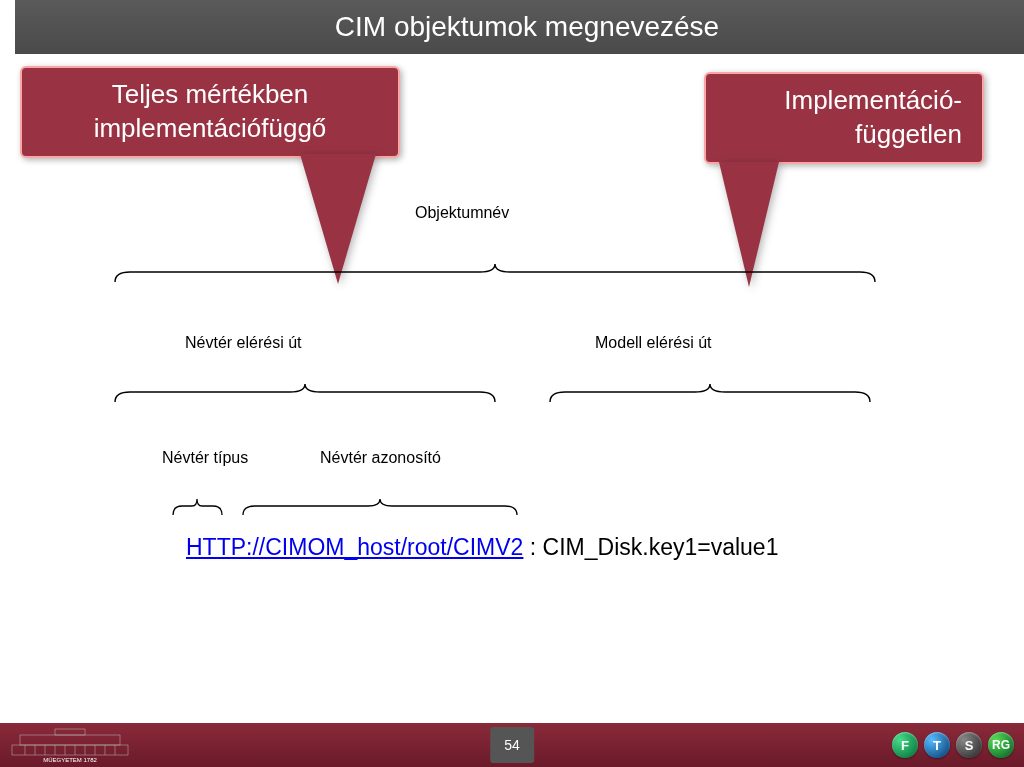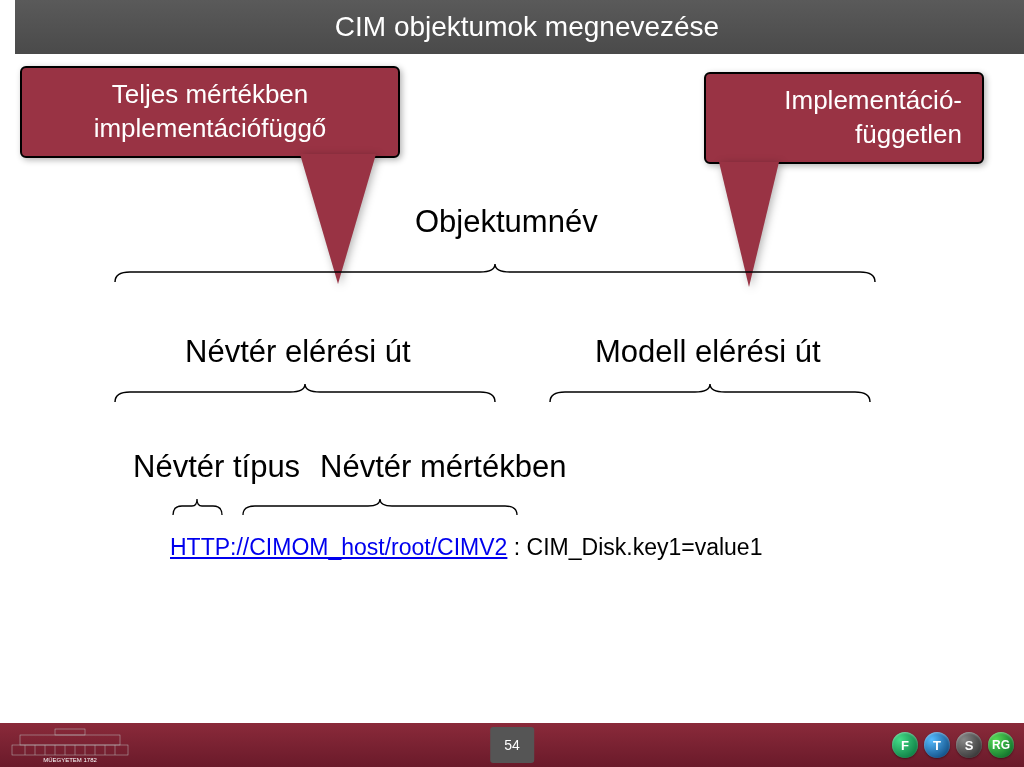--- a/index.html
+++ b/index.html
@@ -30,21 +30,21 @@
     }
     .callout {
       position: absolute;
       background: #993344;
       color: #fff;
       font-size: 26px;
       text-align: center;
       padding: 10px 20px;
       border-radius: 6px;
       box-shadow: 2px 2px 6px rgba(0,0,0,0.3);
-      border: 2px solid #000000;
+      border: 2px solid #fca5a5;
       line-height: 1.3;
     }
     .callout-left {
       left: 20px;
       top: 12px;
       width: 380px;
     }
     .callout-right {
       right: 40px;
       top: 18px;
@@ -67,37 +67,37 @@
     .pointer-right {
       right: 245px;
       top: 108px;
       border-left: 30px solid transparent;
       border-right: 30px solid transparent;
       border-top: 125px solid #993344;
       filter: drop-shadow(2px 2px 4px rgba(0,0,0,0.3));
     }
     .label {
       position: absolute;
-      font-size: 31px;
+      font-size: 16px;
       color: #000;
     }
     .label-objektumnev {
       left: 415px;
       top: 150px;
     }
     .label-nevter-eleresi {
       left: 185px;
       top: 280px;
     }
     .label-modell {
       left: 595px;
       top: 280px;
     }
     .label-nevter-tipus {
-      left: 133px;
+      left: 162px;
       top: 395px;
     }
     .label-nevter-azonosito {
       left: 320px;
       top: 395px;
     }
     .brace {
       position: absolute;
       border-top: 1.5px solid #000;
     }
@@ -137,21 +137,21 @@
     }
     .brace-small-2 {
       left: 240px;
       top: 445px;
       width: 280px;
       height: 18px;
       border: none;
     }
     .url-line {
       position: absolute;
-      left: 170px;
+      left: 186px;
       top: 480px;
       font-size: 23px;
     }
     .url-link {
       color: #0000EE;
       text-decoration: underline;
     }
     .url-rest {
       color: #000;
     }
@@ -245,21 +245,21 @@
       <path d="M 5 18 Q 5 8 20 8 L 180 8 Q 195 8 195 0 Q 195 8 210 8 L 370 8 Q 385 8 385 18" fill="none" stroke="#000" stroke-width="1.5"></path>
     </svg>
   </div>
   <div class="brace brace-mid-right">
     <svg viewBox="0 0 330 20" preserveAspectRatio="none">
       <path d="M 5 18 Q 5 8 20 8 L 150 8 Q 165 8 165 0 Q 165 8 180 8 L 310 8 Q 325 8 325 18" fill="none" stroke="#000" stroke-width="1.5"></path>
     </svg>
   </div>
 
   <div class="label label-nevter-tipus">Névtér típus</div>
-  <div class="label label-nevter-azonosito">Névtér mértékben</div>
+  <div class="label label-nevter-azonosito">Névtér azonosító</div>
 
   <div class="brace brace-small-1">
     <svg viewBox="0 0 55 18" preserveAspectRatio="none">
       <path d="M 3 16 Q 3 7 12 7 L 22 7 Q 27 7 27 0 Q 27 7 32 7 L 43 7 Q 52 7 52 16" fill="none" stroke="#000" stroke-width="1.3"></path>
     </svg>
   </div>
   <div class="brace brace-small-2">
     <svg viewBox="0 0 280 18" preserveAspectRatio="none">
       <path d="M 3 16 Q 3 7 15 7 L 128 7 Q 140 7 140 0 Q 140 7 152 7 L 265 7 Q 277 7 277 16" fill="none" stroke="#000" stroke-width="1.3"></path>
     </svg>

